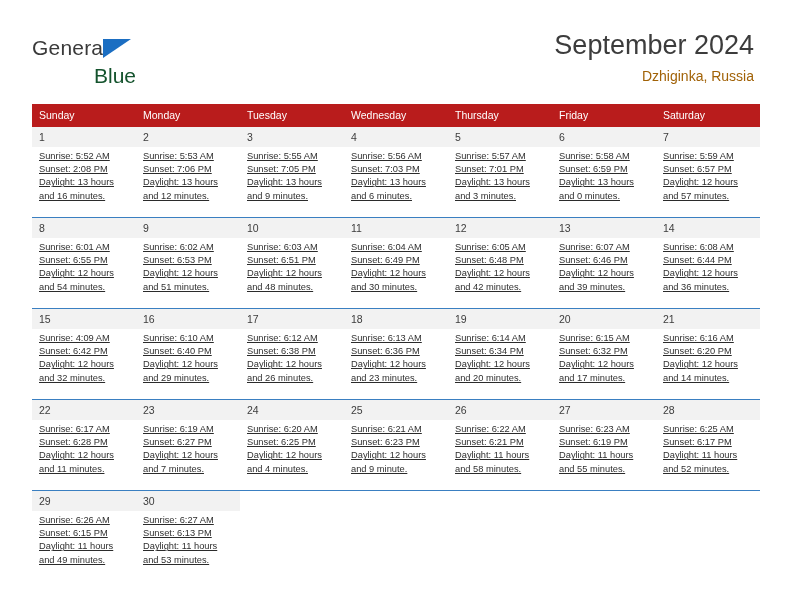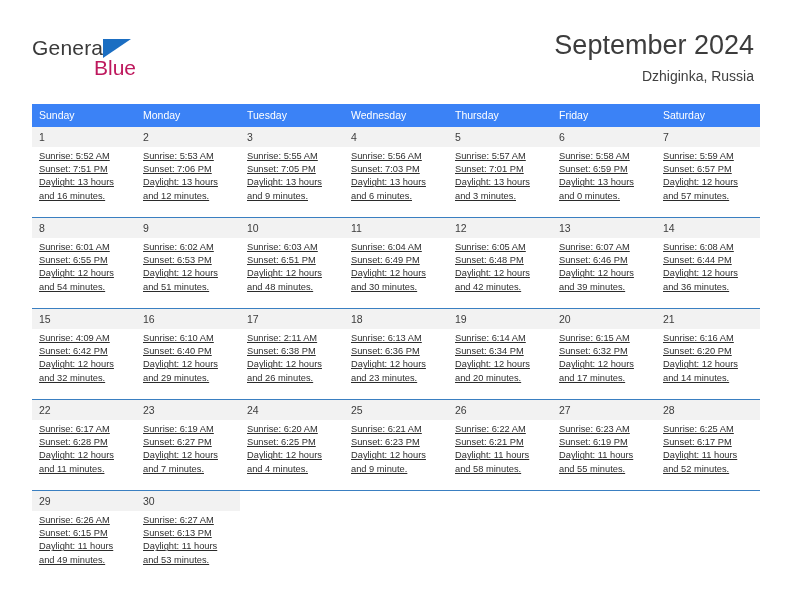--- a/index.html
+++ b/index.html
@@ -50,61 +50,61 @@
     left: 71px;
     top: 3px;
     width: 0;
     height: 0;
     border-left: 28px solid #1b6ec2;
     border-bottom: 19px solid transparent;
   }
   .brand-blue {
     position: absolute;
     left: 62px;
-    top: 20px;
+    top: 28px;
     font-size: 21px;
-    color: #be185d;
+    color: #14532d;
     font-family: "Liberation Sans", sans-serif;
   }
 
   .title-block {
     position: absolute;
     right: 6px;
     top: 0;
     text-align: right;
   }
   .cal-title {
     font-size: 27px;
     color: #3c3c3c;
     font-weight: normal;
     line-height: 34px;
     white-space: nowrap;
   }
   .cal-subtitle {
     font-size: 14px;
-    color: #404040;
+    color: #a16207;
     line-height: 20px;
     margin-top: 4px;
     white-space: nowrap;
   }
 
   
   .calendar {
     position: absolute;
     left: 32px;
     top: 104px;
     width: 728px;
   }
   table.cal {
     width: 728px;
     border-collapse: collapse;
     table-layout: fixed;
   }
   thead th {
-    background: #3b82f6;
+    background: #b91c1c;
     color: #ffffff;
     font-size: 10.5px;
     font-weight: normal;
     text-align: left;
     padding: 5px 0 5px 7px;
     line-height: 13px;
     border: none;
   }
   tbody td {
     vertical-align: top;
@@ -173,21 +173,21 @@
           <th>Saturday</th>
         </tr>
       </thead>
       <tbody>
 
         <tr class="week-row">
           <td>
             <div class="daynum">1</div>
             <div class="cell-body">
               <div>Sunrise: 5:52 AM</div>
-              <div>Sunset: 7:51 PM</div>
+              <div>Sunset: 2:08 PM</div>
               <div>Daylight: 13 hours</div>
               <div>and 16 minutes.</div>
             </div>
           </td>
           <td>
             <div class="daynum">2</div>
             <div class="cell-body">
               <div>Sunrise: 5:53 AM</div>
               <div>Sunset: 7:06 PM</div>
               <div>Daylight: 13 hours</div>
@@ -322,21 +322,21 @@
             <div class="cell-body">
               <div>Sunrise: 6:10 AM</div>
               <div>Sunset: 6:40 PM</div>
               <div>Daylight: 12 hours</div>
               <div>and 29 minutes.</div>
             </div>
           </td>
           <td>
             <div class="daynum">17</div>
             <div class="cell-body">
-              <div>Sunrise: 2:11 AM</div>
+              <div>Sunrise: 6:12 AM</div>
               <div>Sunset: 6:38 PM</div>
               <div>Daylight: 12 hours</div>
               <div>and 26 minutes.</div>
             </div>
           </td>
           <td>
             <div class="daynum">18</div>
             <div class="cell-body">
               <div>Sunrise: 6:13 AM</div>
               <div>Sunset: 6:36 PM</div>

